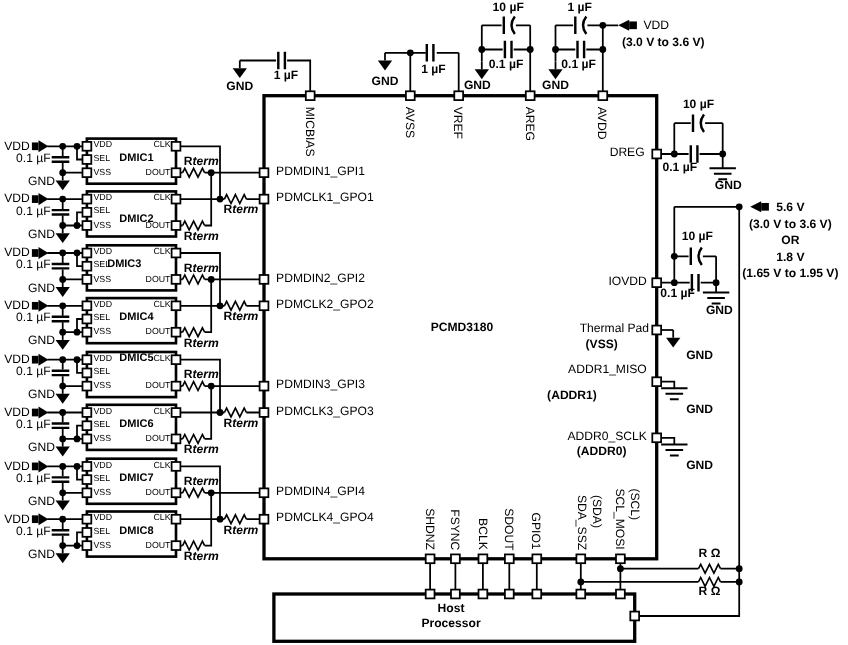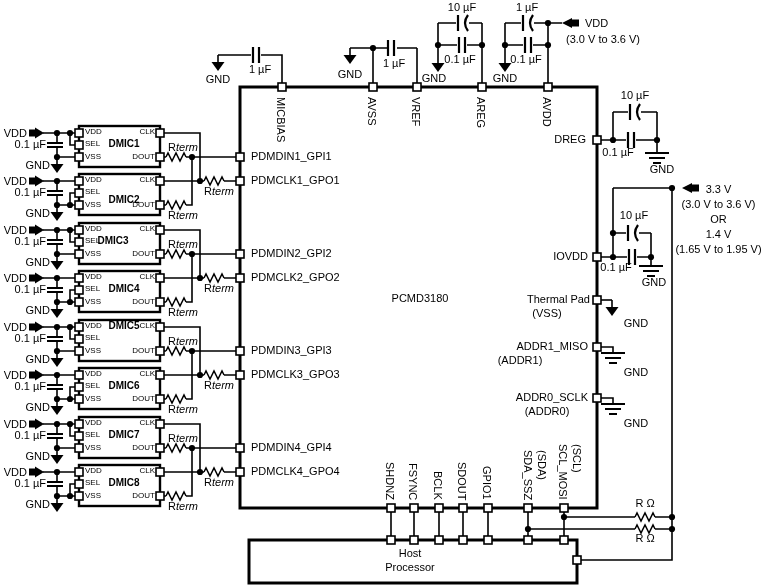--- a/index.html
+++ b/index.html
@@ -1,21 +1,21 @@
 <!DOCTYPE html>
 <html><head>
 <meta charset="utf-8">
 <style>
   * { margin:0; padding:0; box-sizing:border-box; }
   html,body { background:#fff; }
   .page { position:relative; width:771px; height:586px; background:#ffffff;
           font-family:"Liberation Sans", sans-serif; font-size:11px; color:#000; overflow:hidden; }
   .ab { position:absolute; white-space:nowrap; line-height:12px; }
   .tr { text-align:right; }
-  .tc { text-align:center; }
+  .tc { text-align:center;font-weight:bold; }
   .sm { font-size:8px; line-height:9px; }
   .nm { font-weight:bold; font-size:10px; }
   .vl { writing-mode:vertical-lr; line-height:14px; }
   .vl span { display:block; }
   svg { position:absolute; left:0; top:0; }
   i { font-style:italic; }
 </style>
 </head>
 <body>
 
@@ -197,21 +197,21 @@
   <div class="ab" style="left:251px;top:271px">PDMCLK2_GPO2</div>
   <div class="ab" style="left:251px;top:344px">PDMDIN3_GPI3</div>
   <div class="ab" style="left:251px;top:368px">PDMCLK3_GPO3</div>
   <div class="ab" style="left:251px;top:441px">PDMDIN4_GPI4</div>
   <div class="ab" style="left:251px;top:465px">PDMCLK4_GPO4</div>
 
   <div class="ab tr" style="left:536px;top:133px;width:50px">DREG</div>
   <div class="ab tr" style="left:528px;top:250px;width:60px">IOVDD</div>
   <div class="ab tr" style="left:490px;top:293px;width:100px">Thermal Pad</div>
   <div class="ab tc" style="left:504px;top:307px;width:86px">(VSS)</div>
-  <div class="ab tr" style="left:488px;top:340px;width:100px">ADDR1_MISO</div>
+  <div class="ab tr" style="left:488px;top:330px;width:100px">ADDR1_MISO</div>
   <div class="ab tc" style="left:477px;top:354px;width:86px">(ADDR1)</div>
   <div class="ab tr" style="left:488px;top:391px;width:100px">ADDR0_SCLK</div>
   <div class="ab tc" style="left:504px;top:405px;width:86px">(ADDR0)</div>
 
   <div class="ab vl" style="left:383px;bottom:86px">
       <span>SHDNZ</span>
     </div>
   <div class="ab vl" style="left:406px;bottom:86px">
       <span>FSYNC</span>
     </div>
@@ -248,24 +248,24 @@
 
   <div class="ab tc" style="left:613px;top:89px;width:44px">10 µF</div>
   <div class="ab tc" style="left:596px;top:146px;width:44px">0.1 µF</div>
   <div class="ab tc" style="left:642px;top:163px;width:40px">GND</div>
   <div class="ab tc" style="left:612px;top:209px;width:44px">10 µF</div>
   <div class="ab tc" style="left:594px;top:261px;width:44px">0.1 µF</div>
   <div class="ab tc" style="left:634px;top:276px;width:40px">GND</div>
   <div class="ab tc" style="left:616px;top:317px;width:40px">GND</div>
   <div class="ab tc" style="left:616px;top:366px;width:40px">GND</div>
   <div class="ab tc" style="left:616px;top:417px;width:40px">GND</div>
-  <div class="ab tc" style="left:666px;top:183px;width:105px">3.3 V</div>
+  <div class="ab tc" style="left:666px;top:183px;width:105px">5.6 V</div>
   <div class="ab tc" style="left:666px;top:198px;width:105px">(3.0 V to 3.6 V)</div>
   <div class="ab tc" style="left:666px;top:213px;width:105px">OR</div>
-  <div class="ab tc" style="left:666px;top:228px;width:105px">1.4 V</div>
+  <div class="ab tc" style="left:666px;top:228px;width:105px">1.8 V</div>
   <div class="ab tc" style="left:666px;top:243px;width:105px">(1.65 V to 1.95 V)</div>
 
   <div class="ab tc" style="left:625px;top:497px;width:40px">R Ω</div>
   <div class="ab tc" style="left:625px;top:532px;width:40px">R Ω</div>
 
   <div class="ab tc" style="left:350px;top:547px;width:120px">Host</div>
   <div class="ab tc" style="left:350px;top:561px;width:120px">Processor</div>
 
     <div class="ab" style="left: 0px; width: 245px; height: 97px; top: 126px;">
       <div class="ab tr" style="left:0;top:1px;width:27px">VDD</div>

